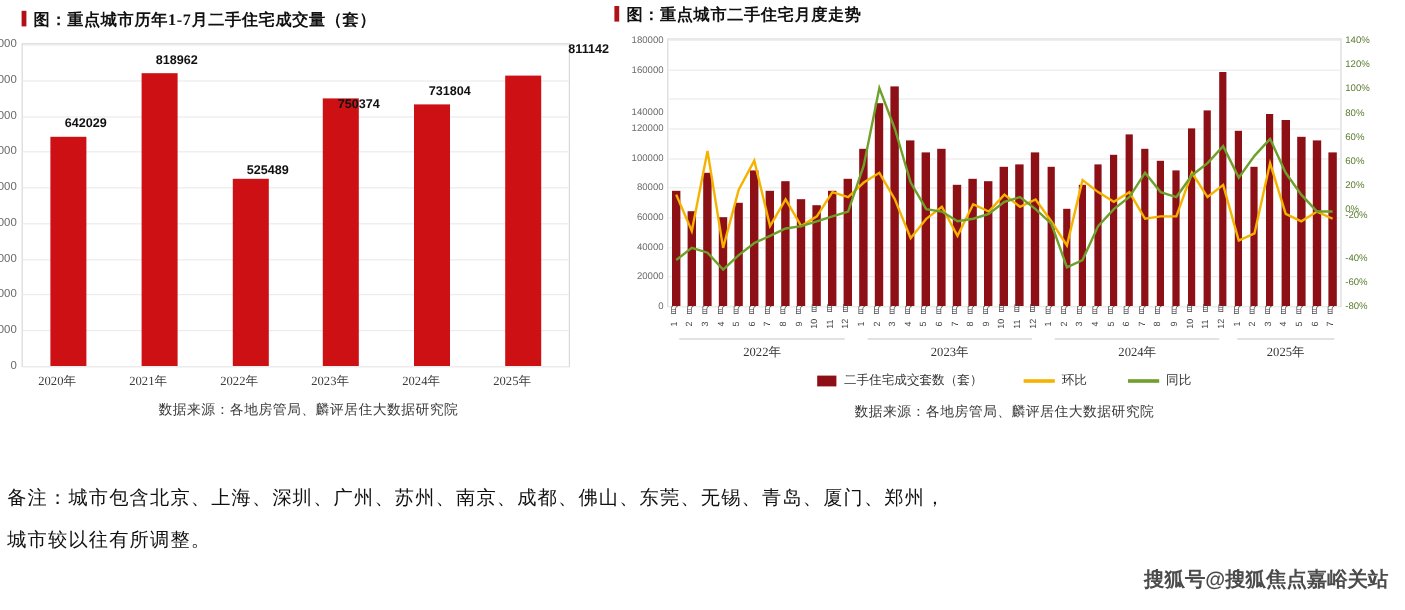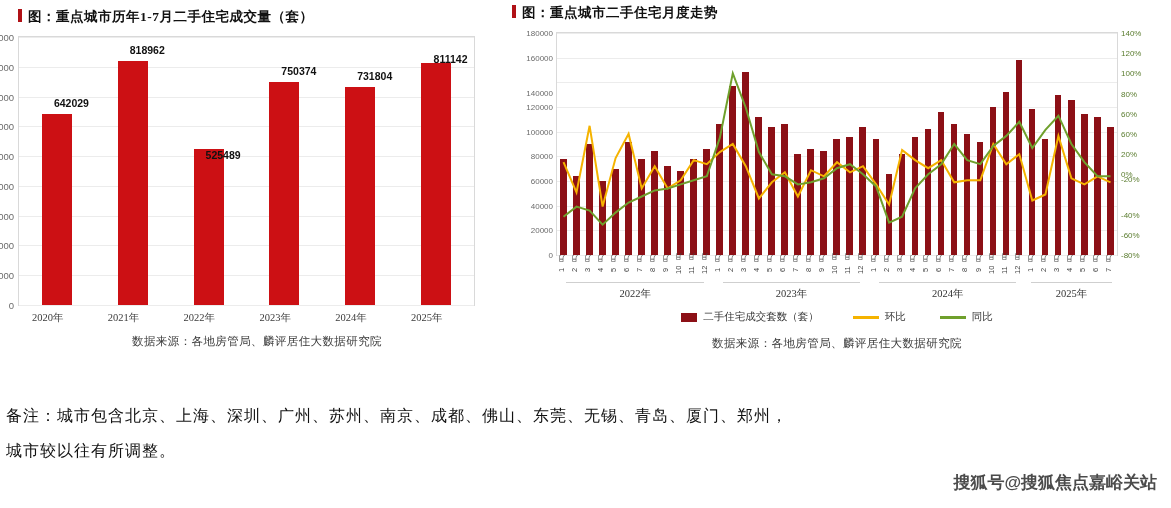--- a/index.html
+++ b/index.html
@@ -108,33 +108,33 @@
         <div class="barwrap">
           <div class="bar" style="height: 191.182px; background: rgb(204, 16, 20);"></div>
           <div class="barlabel" style="bottom: 196.182px;">642029</div>
         </div>
         <div class="barwrap">
           <div class="bar" style="height: 243.869px; background: rgb(204, 16, 20);"></div>
           <div class="barlabel" style="bottom: 248.869px;">818962</div>
         </div>
         <div class="barwrap">
           <div class="bar" style="height: 156.479px; background: rgb(204, 16, 20);"></div>
-          <div class="barlabel" style="bottom: 144px; text-align: right;">525489</div>
+          <div class="barlabel" style="bottom: 157px; text-align: right;">525489</div>
         </div>
         <div class="barwrap">
           <div class="bar" style="height: 223.445px; background: rgb(204, 16, 20);"></div>
-          <div class="barlabel" style="bottom: 228px;">750374</div>
+          <div class="barlabel" style="bottom: 212px;">750374</div>
         </div>
         <div class="barwrap">
           <div class="bar" style="height: 217.915px; background: rgb(204, 16, 20);"></div>
           <div class="barlabel" style="bottom: 222.915px;">731804</div>
         </div>
         <div class="barwrap">
           <div class="bar" style="height: 241.54px; background: rgb(204, 16, 20);"></div>
-          <div class="barlabel" style="bottom: 240px;">811142</div>
+          <div class="barlabel" style="bottom: 258px; margin-left: 40px;">811142</div>
         </div>
       </div>
     <div class="xlabels" id="left-x">
         <span>2020年</span>
         <span>2021年</span>
         <span>2022年</span>
         <span>2023年</span>
         <span>2024年</span>
         <span>2025年</span>
       </div>

